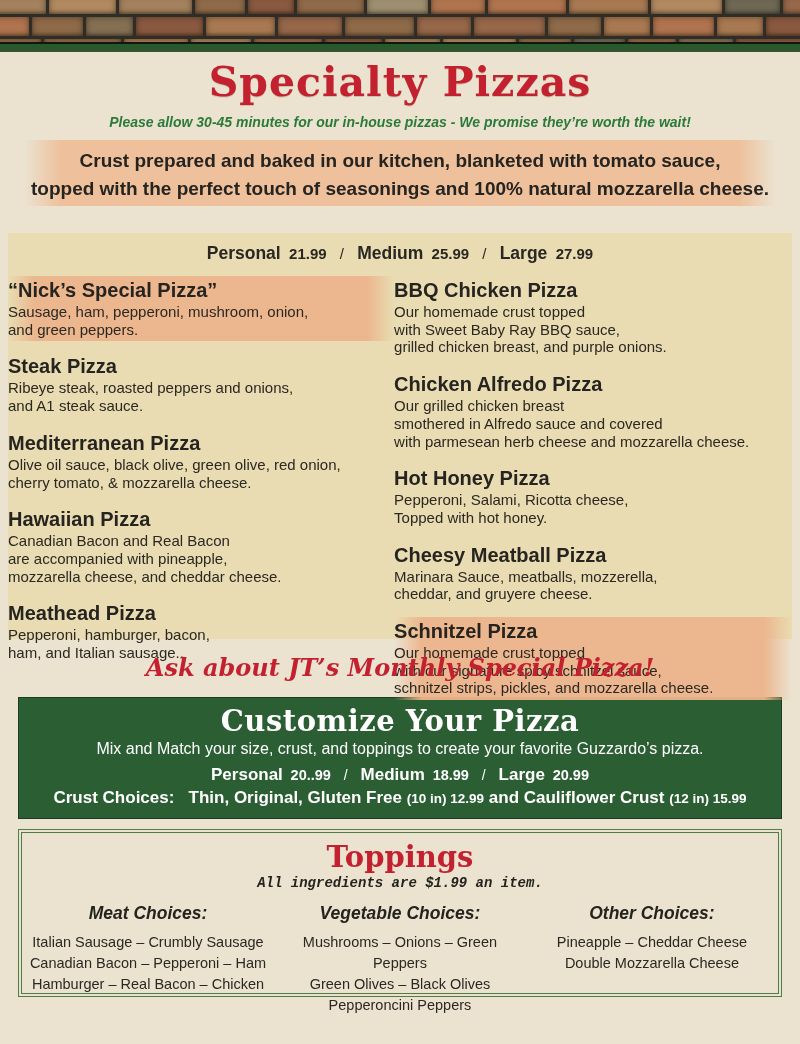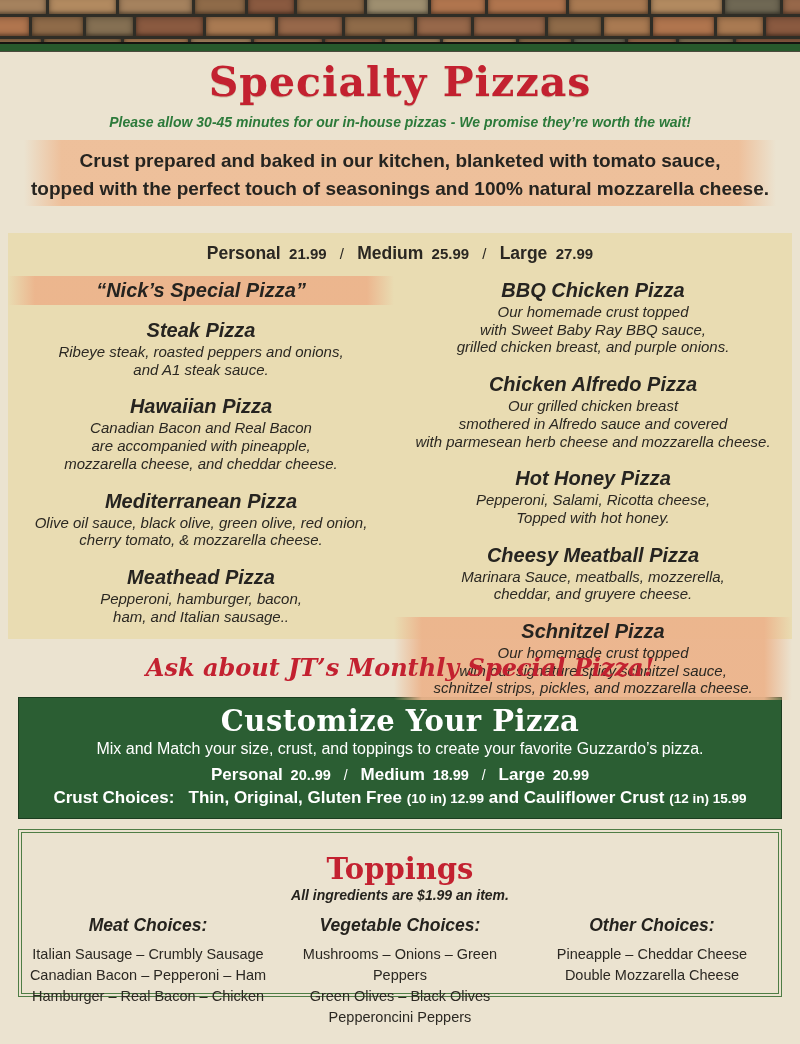--- a/index.html
+++ b/index.html
@@ -56,21 +56,21 @@
     height:406px;
     background:#e9dcb2;
     padding-top:10px;
   }
   .price-row { text-align:center; font-size:15px; }
   .price-row .size { font-weight:bold; font-size:17.5px; }
   .price-row .price { font-size:15px; font-weight:600; }
   .price-row .slash { padding:0 9px; font-size:15px; }
 
   .cols { display:flex; margin-top:12px; }
-  .col { text-align:center;font-style:italic; }
+  .col { text-align:left; }
   .col.left  { width:390px; }
   .col.right { width:402px; }
 
   .pizza { margin-bottom:11px; padding:2px 0 3px; }
   .pizza-name { font-size:20px; font-weight:bold; color:#262420; line-height:1.2; }
   .pizza-desc { font-size:15px; color:#2b2822; line-height:1.18; white-space:pre-line; margin-top:1px; }
   .pizza.highlight {
     background:linear-gradient(90deg, rgba(236,180,140,0) 0%, rgba(236,180,140,.95) 7%, rgba(236,180,140,.95) 93%, rgba(236,180,140,0) 100%);
   }
 
@@ -104,27 +104,27 @@
   .crust-line { margin-top:3px; font-size:17px; font-weight:bold; }
   .crust-line .small { font-size:13.5px; font-weight:600; }
 
   
   .toppings-box {
     margin:10px 18px 18px;
     height:168px;
     border:4px double #4e7d45;
     background:transparent;
     text-align:center;
-    padding-top:19px;
+    padding-top:7px;
   }
   .toppings-title {
     font-family:"DejaVu Serif", serif;
     font-weight:bold; font-size:29px; color:#c32130;
   }
-  .toppings-note { font-size:14px; font-weight:bold; font-style:italic; color:#25231e; margin-top:1px; }
+  .toppings-note { font-size:14px; font-weight:bold; font-style:italic; color:#25231e; margin-top:1px;font-family:Liberation Mono, monospace; }
   .toppings-cols { display:flex; margin-top:12px; }
   .toppings-col { width:33.33%; }
   .toppings-col-header { font-size:17.5px; font-weight:bold; font-style:italic; color:#25231e; margin-bottom:8px; }
   .toppings-items { font-size:14.5px; line-height:1.45; color:#2b2822; white-space:pre-line; }
 
   .gap-strip { height:16px; }
 </style>
 </head>
 <body>
 
@@ -191,36 +191,38 @@
       <span class="price">25.99</span>
       <span class="slash">/</span>
       <span class="size">Large</span>&nbsp;
       <span class="price">27.99</span>
     </div>
 
     <div class="cols">
       <div class="col left">
         <div class="pizza highlight">
           <div class="pizza-name">“Nick’s Special Pizza”</div>
+          <div class="pizza-desc">Sausage, ham, pepperoni, mushroom, onion,
+and green peppers.</div>
         </div>
         <div class="pizza">
           <div class="pizza-name">Steak Pizza</div>
           <div class="pizza-desc">Ribeye steak, roasted peppers and onions,
 and A1 steak sauce.</div>
+        </div>
+        <div class="pizza">
+          <div class="pizza-name">Mediterranean Pizza</div>
+          <div class="pizza-desc">Olive oil sauce, black olive, green olive, red onion,
+cherry tomato, &amp; mozzarella cheese.</div>
         </div>
         <div class="pizza">
           <div class="pizza-name">Hawaiian Pizza</div>
           <div class="pizza-desc">Canadian Bacon and Real Bacon
 are accompanied with pineapple,
 mozzarella cheese, and cheddar cheese.</div>
-        </div>
-        <div class="pizza">
-          <div class="pizza-name">Mediterranean Pizza</div>
-          <div class="pizza-desc">Olive oil sauce, black olive, green olive, red onion,
-cherry tomato, &amp; mozzarella cheese.</div>
         </div>
         <div class="pizza">
           <div class="pizza-name">Meathead Pizza</div>
           <div class="pizza-desc">Pepperoni, hamburger, bacon,
 ham, and Italian sausage..</div>
         </div>
       </div>
 
       <div class="col right">
         <div class="pizza">

